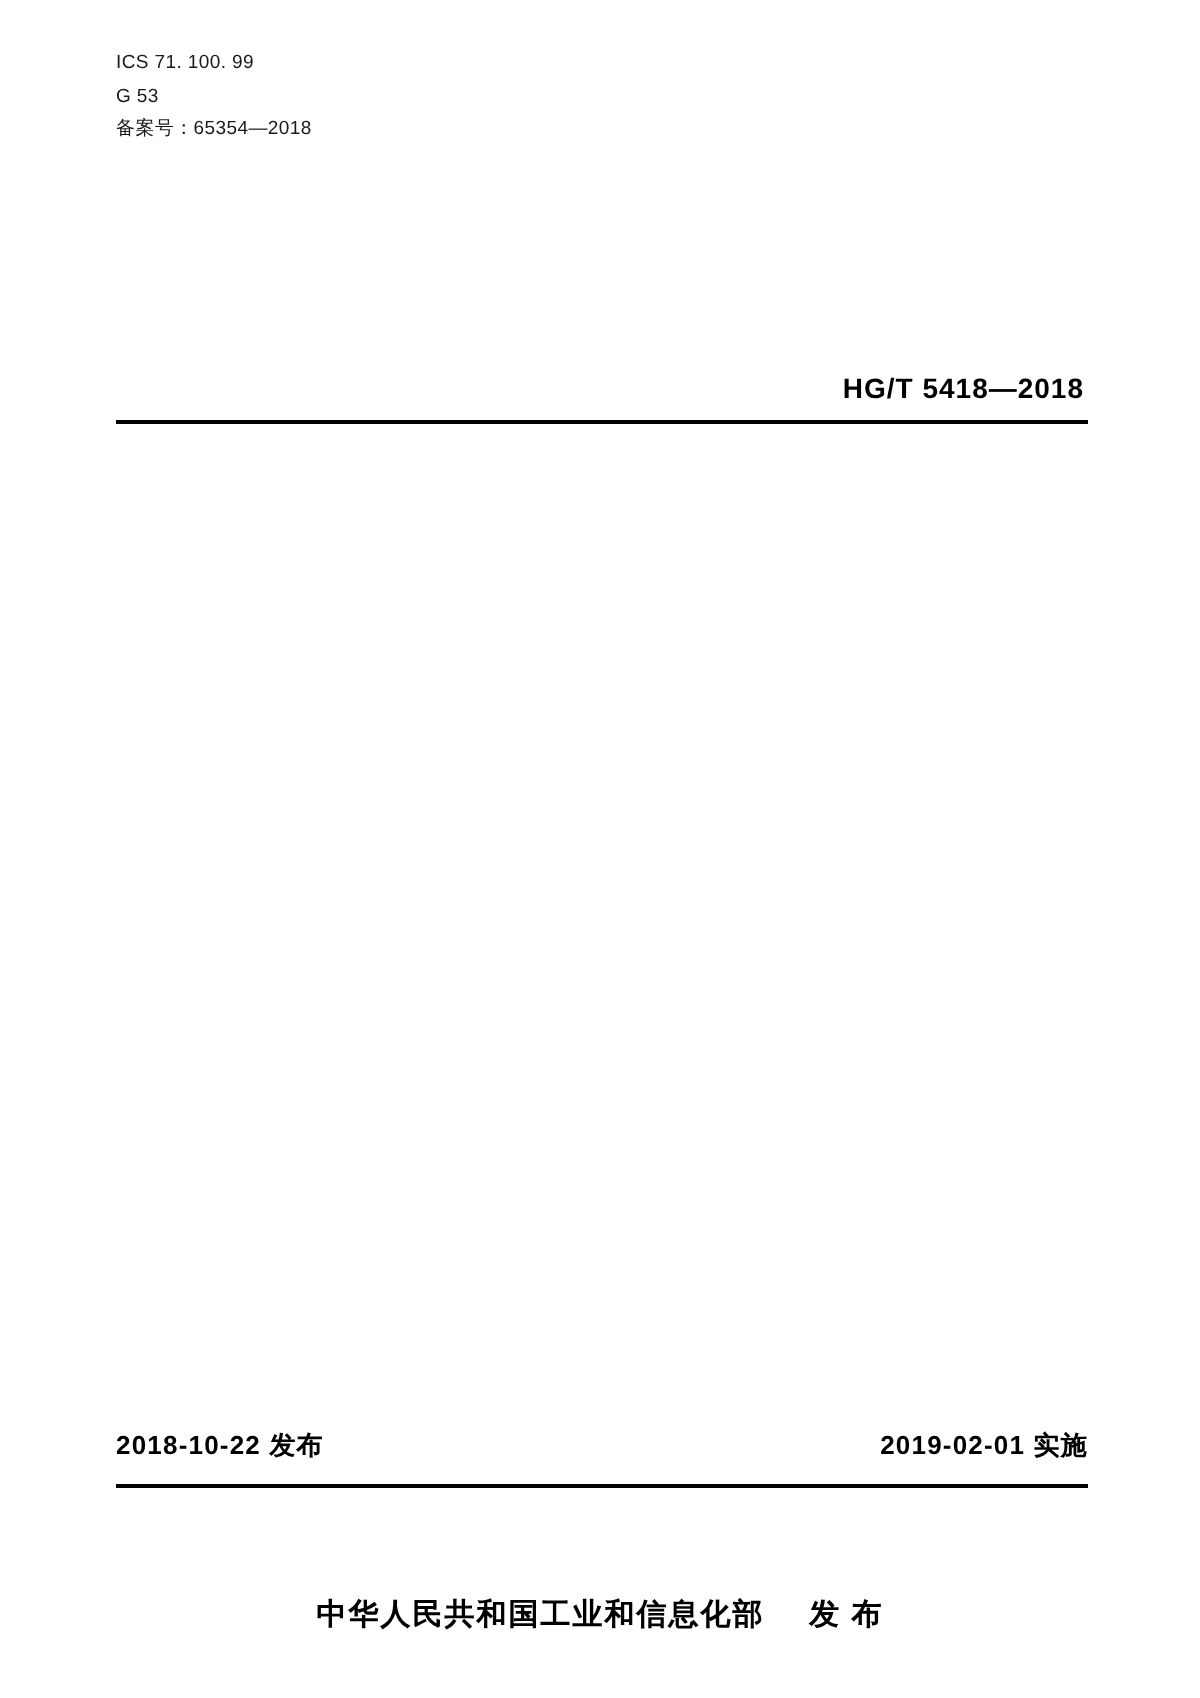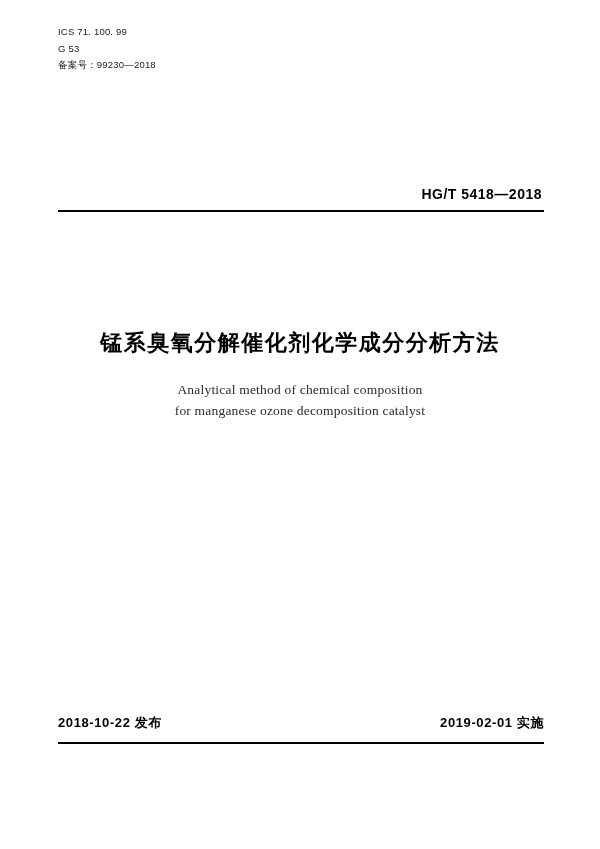--- a/index.html
+++ b/index.html
@@ -162,37 +162,37 @@
   }
 </style>
 </head>
 <body>
 
 <div class="page">
 
   <div class="meta">
     <div>ICS 71. 100. 99</div>
     <div>G 53</div>
-    <div>备案号：99230—2018</div>
+    <div>备案号：65354—2018</div>
   </div>
 
 
 
   <div class="std-number">HG/T 5418—2018</div>
 
   <div class="rule-top"></div>
 
-  <div class="doc-title-cn">锰系臭氧分解催化剂化学成分分析方法</div>
 
-  <div class="doc-title-en">
-    <div>Analytical method of chemical composition</div>
-    <div>for manganese ozone decomposition catalyst</div>
-  </div>
 
   <div class="dates">
     <span>2018-10-22 发布</span>
     <span>2019-02-01 实施</span>
   </div>
 
   <div class="rule-bottom"></div>
 
+  <div class="issuer">
+    <span>中华人民共和国工业和信息化部</span>
+    <span class="issuer-spacer"></span>
+    <span>发 布</span>
+  </div>
 
 </div>
 
 </body></html>

